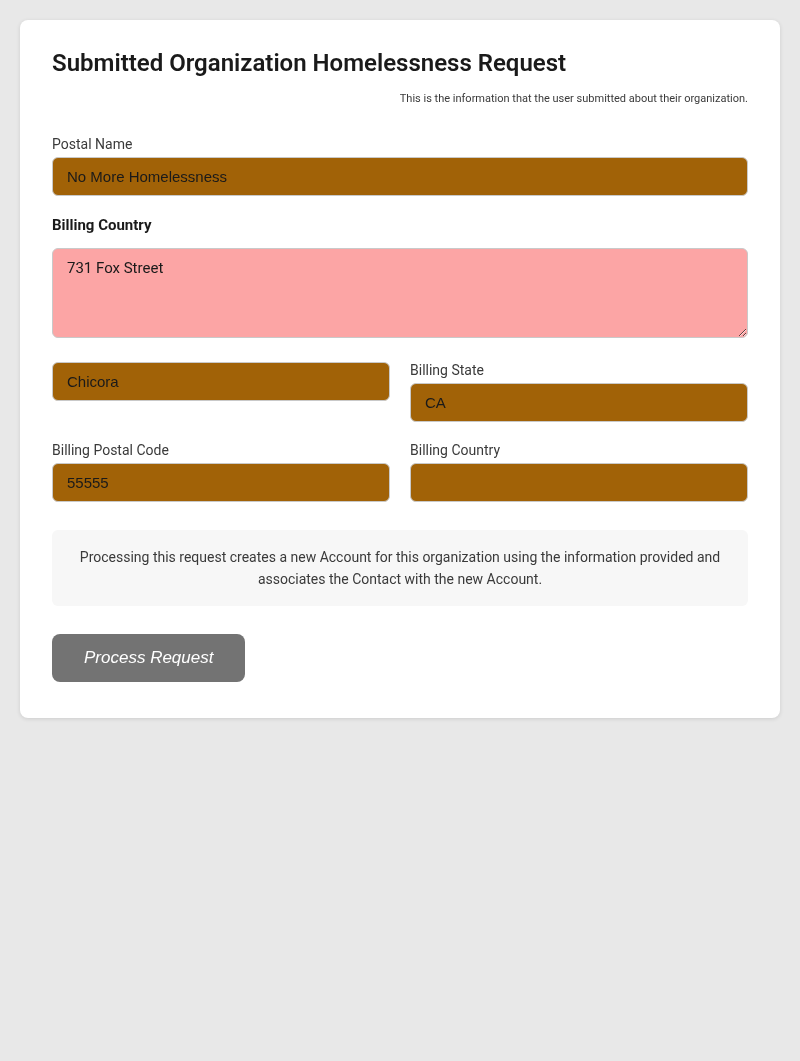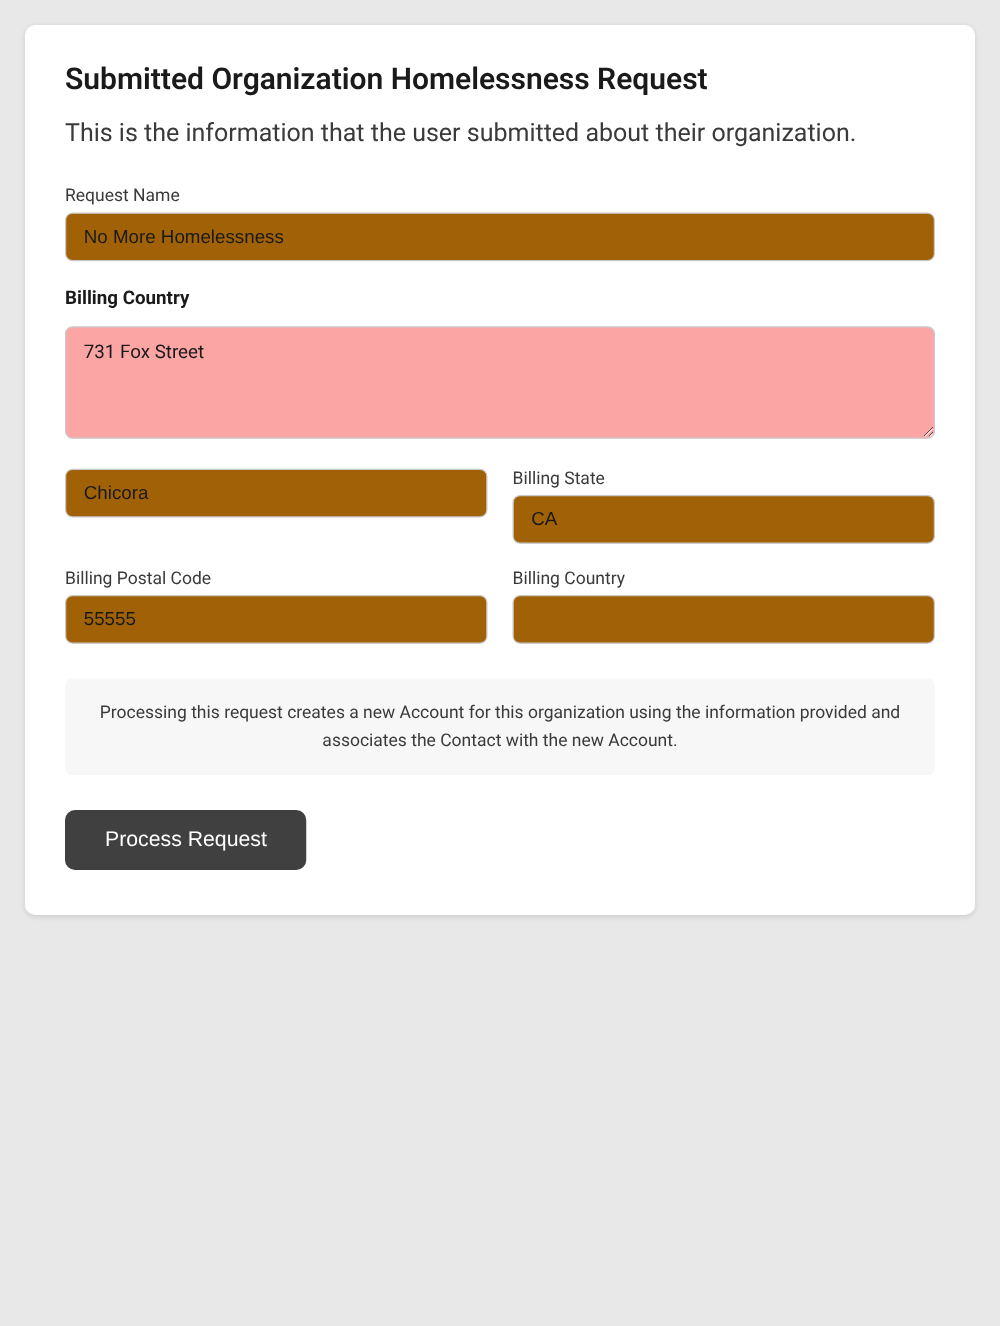--- a/index.html
+++ b/index.html
@@ -28,24 +28,25 @@
 
     .page-title {
       font-size: 24px;
       font-weight: 600;
       color: #1a1a1a;
       margin-bottom: 12px;
       line-height: 1.3;
     }
 
     .page-description {
-      font-size: 20px;
+      font-size: 11px;
       color: #3a3a3a;
       line-height: 1.5;
       margin-bottom: 28px;
+      text-align: right;
     }
 
     .field-group {
       margin-bottom: 20px;
     }
 
     .field-label {
       font-size: 14px;
       color: #3a3a3a;
       margin-bottom: 5px;
@@ -101,43 +102,44 @@
     }
 
     .info-notice-text {
       font-size: 14px;
       color: #3a3a3a;
       line-height: 1.6;
       text-align: center;
     }
 
     .process-btn {
-      background: #404040;
+      background: #737373;
       color: #ffffff;
       border: none;
       border-radius: 8px;
       padding: 14px 32px;
       font-size: 17px;
       font-weight: 500;
       cursor: pointer;
       display: inline-block;
+      font-style: italic;
     }
   </style>
 </head>
 <body>
 
 <div class="card">
 
   <h1 class="page-title">Submitted Organization Homelessness Request</h1>
 
   <p class="page-description">This is the information that the user submitted about their organization.</p>
 
   
   <div class="field-group">
-    <label class="field-label">Request Name</label>
+    <label class="field-label">Postal Name</label>
     <input type="text" class="form-input" value="No More Homelessness" style="">
   </div>
 
   
   <div class="section-heading">Billing Country</div>
 
   
   <div class="field-group">
     <textarea class="form-textarea" style="">731 Fox Street</textarea>
   </div>

